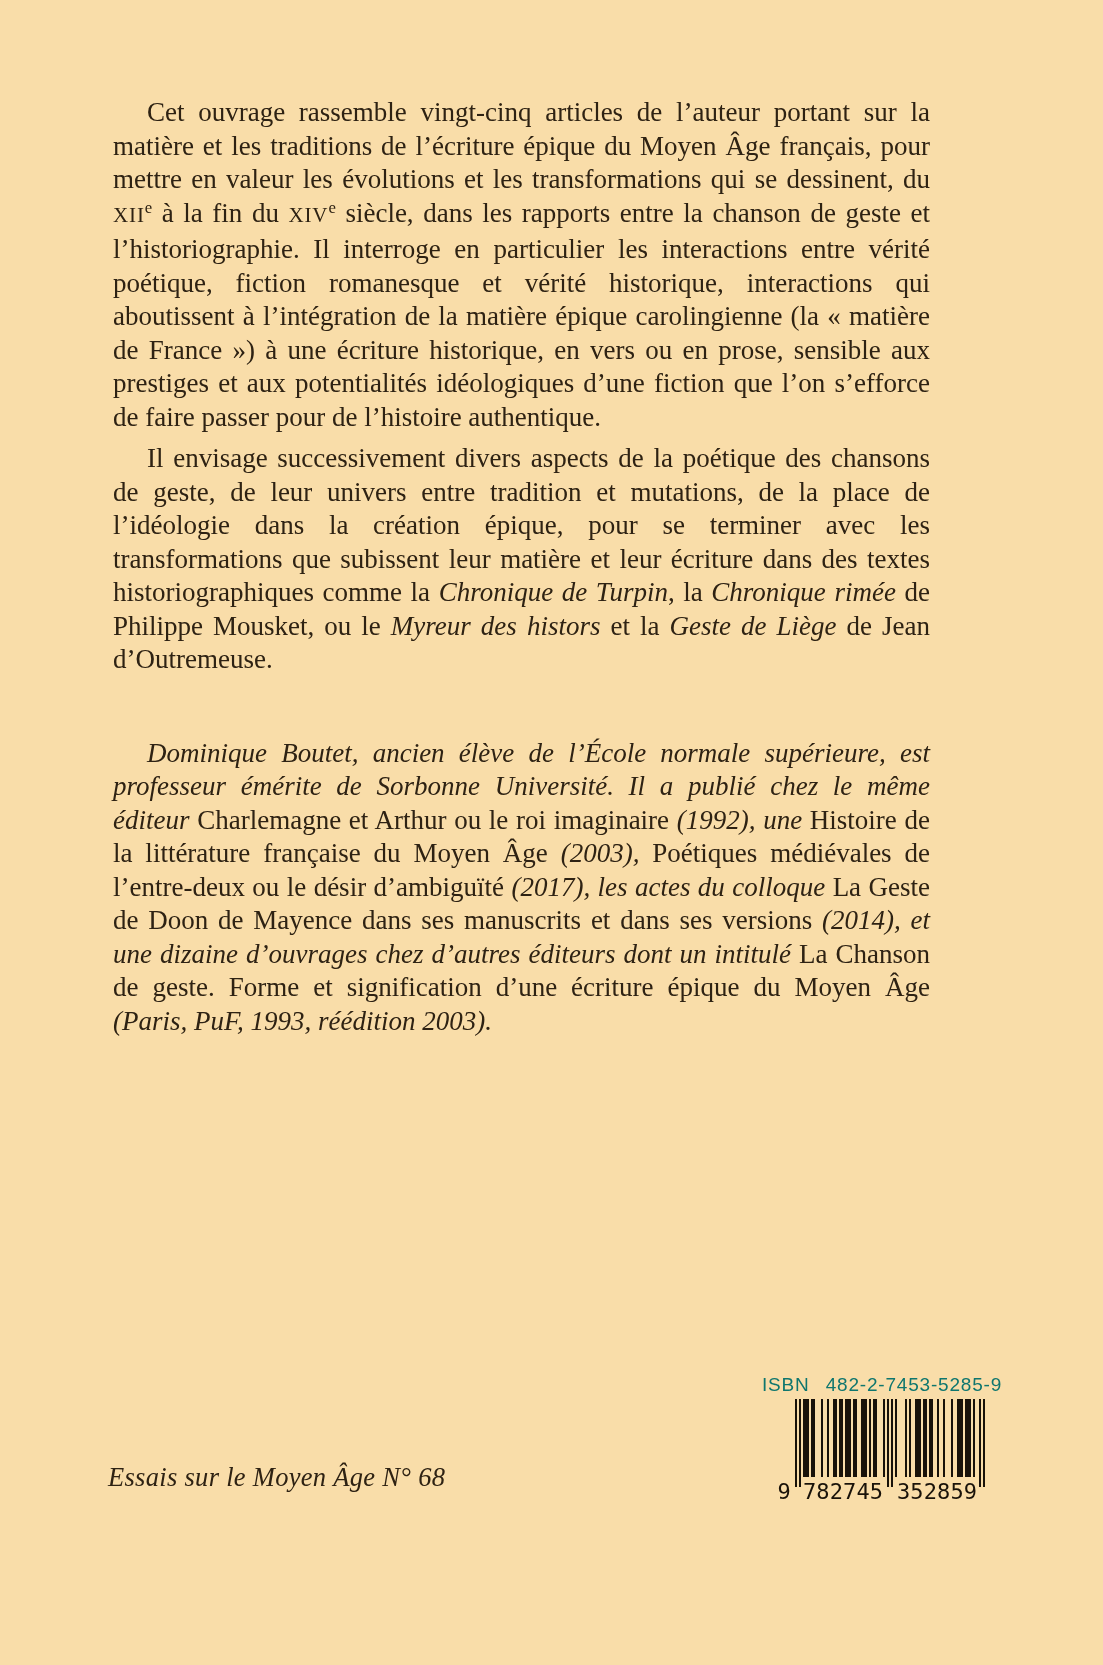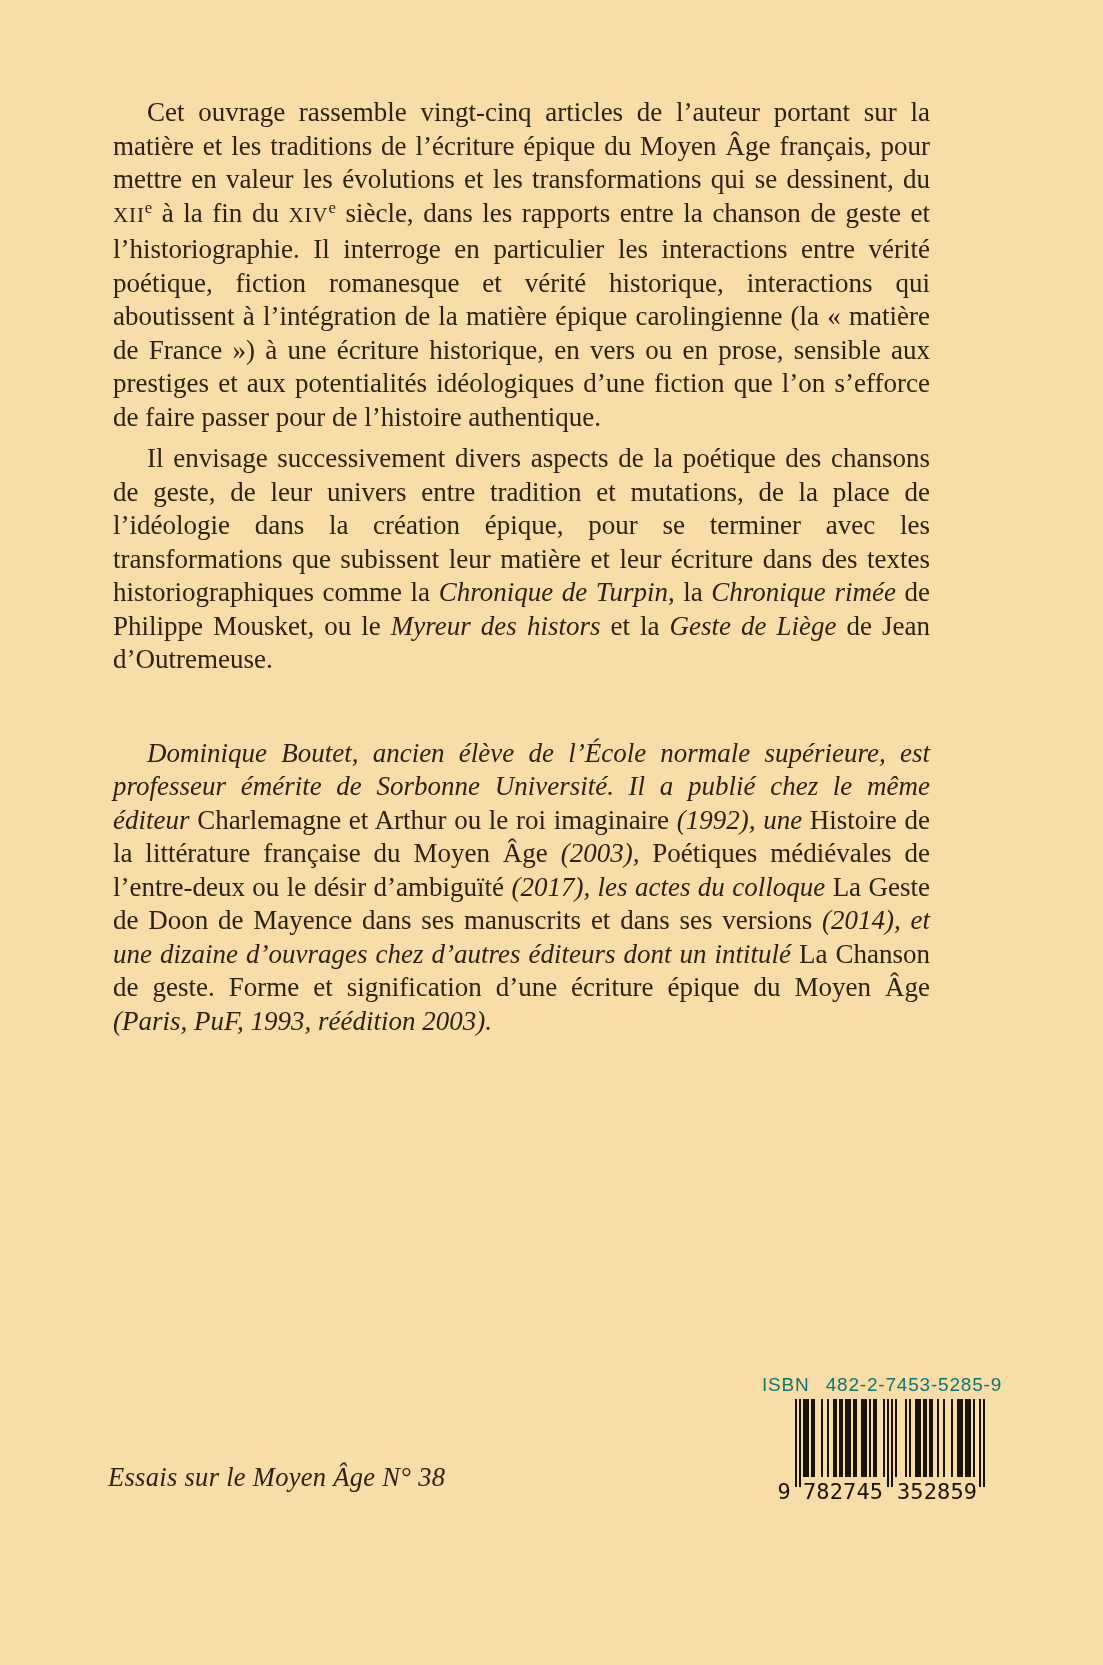--- a/index.html
+++ b/index.html
@@ -53,21 +53,21 @@
 <body style="background: rgb(249, 221, 169); color: rgb(46, 34, 19);">
 
 <div class="cover">
 
   <div class="text-block">
     <p class="para"><span class="seg-r">Cet ouvrage rassemble vingt-cinq articles de l’auteur portant sur la matière et les traditions de l’écriture épique du Moyen Âge français, pour mettre en valeur les évolutions et les transformations qui se dessinent, du </span><span class="seg-sc">XII</span><sup class="seg-sup">e</sup><span class="seg-r"> à la fin du </span><span class="seg-sc">XIV</span><sup class="seg-sup">e</sup><span class="seg-r"> siècle, dans les rapports entre la chanson de geste et l’historiographie. Il interroge en particulier les interactions entre vérité poétique, fiction romanesque et vérité historique, interactions qui aboutissent à l’intégration de la matière épique carolingienne (la « matière de France ») à une écriture historique, en vers ou en prose, sensible aux prestiges et aux potentialités idéologiques d’une fiction que l’on s’efforce de faire passer pour de l’histoire authentique.</span></p>
     <p class="para"><span class="seg-r">Il envisage successivement divers aspects de la poétique des chansons de geste, de leur univers entre tradition et mutations, de la place de l’idéologie dans la création épique, pour se terminer avec les transformations que subissent leur matière et leur écriture dans des textes historiographiques comme la </span><span class="seg-i">Chronique de Turpin</span><span class="seg-r">, la </span><span class="seg-i">Chronique rimée</span><span class="seg-r"> de Philippe Mousket, ou le </span><span class="seg-i">Myreur des histors</span><span class="seg-r"> et la </span><span class="seg-i">Geste de Liège</span><span class="seg-r"> de Jean d’Outremeuse.</span></p>
     <p class="para bio"><span class="seg-i">Dominique Boutet, ancien élève de l’École normale supérieure, est professeur émérite de Sorbonne Université. Il a publié chez le même éditeur </span><span class="seg-r">Charlemagne et Arthur ou le roi imaginaire</span><span class="seg-i"> (1992), une </span><span class="seg-r">Histoire de la littérature française du Moyen Âge</span><span class="seg-i"> (2003), </span><span class="seg-r">Poétiques médiévales de l’entre-deux ou le désir d’ambiguïté</span><span class="seg-i"> (2017), les actes du colloque </span><span class="seg-r">La Geste de Doon de Mayence dans ses manuscrits et dans ses versions</span><span class="seg-i"> (2014), et une dizaine d’ouvrages chez d’autres éditeurs dont un intitulé </span><span class="seg-r">La Chanson de geste. Forme et signification d’une écriture épique du Moyen Âge</span><span class="seg-i"> (Paris, PuF, 1993, réédition 2003).</span></p>
   </div>
 
-  <div class="series">Essais sur le Moyen Âge N° 38</div>
+  <div class="series">Essais sur le Moyen Âge N° 68</div>
 
   <div class="isbn-block">
     <div class="isbn-label">
       <span>ISBN</span>
       <span>482-2-7453-5285-9</span>
     </div>
     <div class="barcode" id="barcode"><svg viewBox="0 0 107 52" width="214" height="104" xmlns="http://www.w3.org/2000/svg" fill="#191209">
           <rect x="10" y="0" width="1" height="44"></rect>
           <rect x="12" y="0" width="1" height="44"></rect>
           <rect x="14" y="0" width="1" height="39"></rect>

